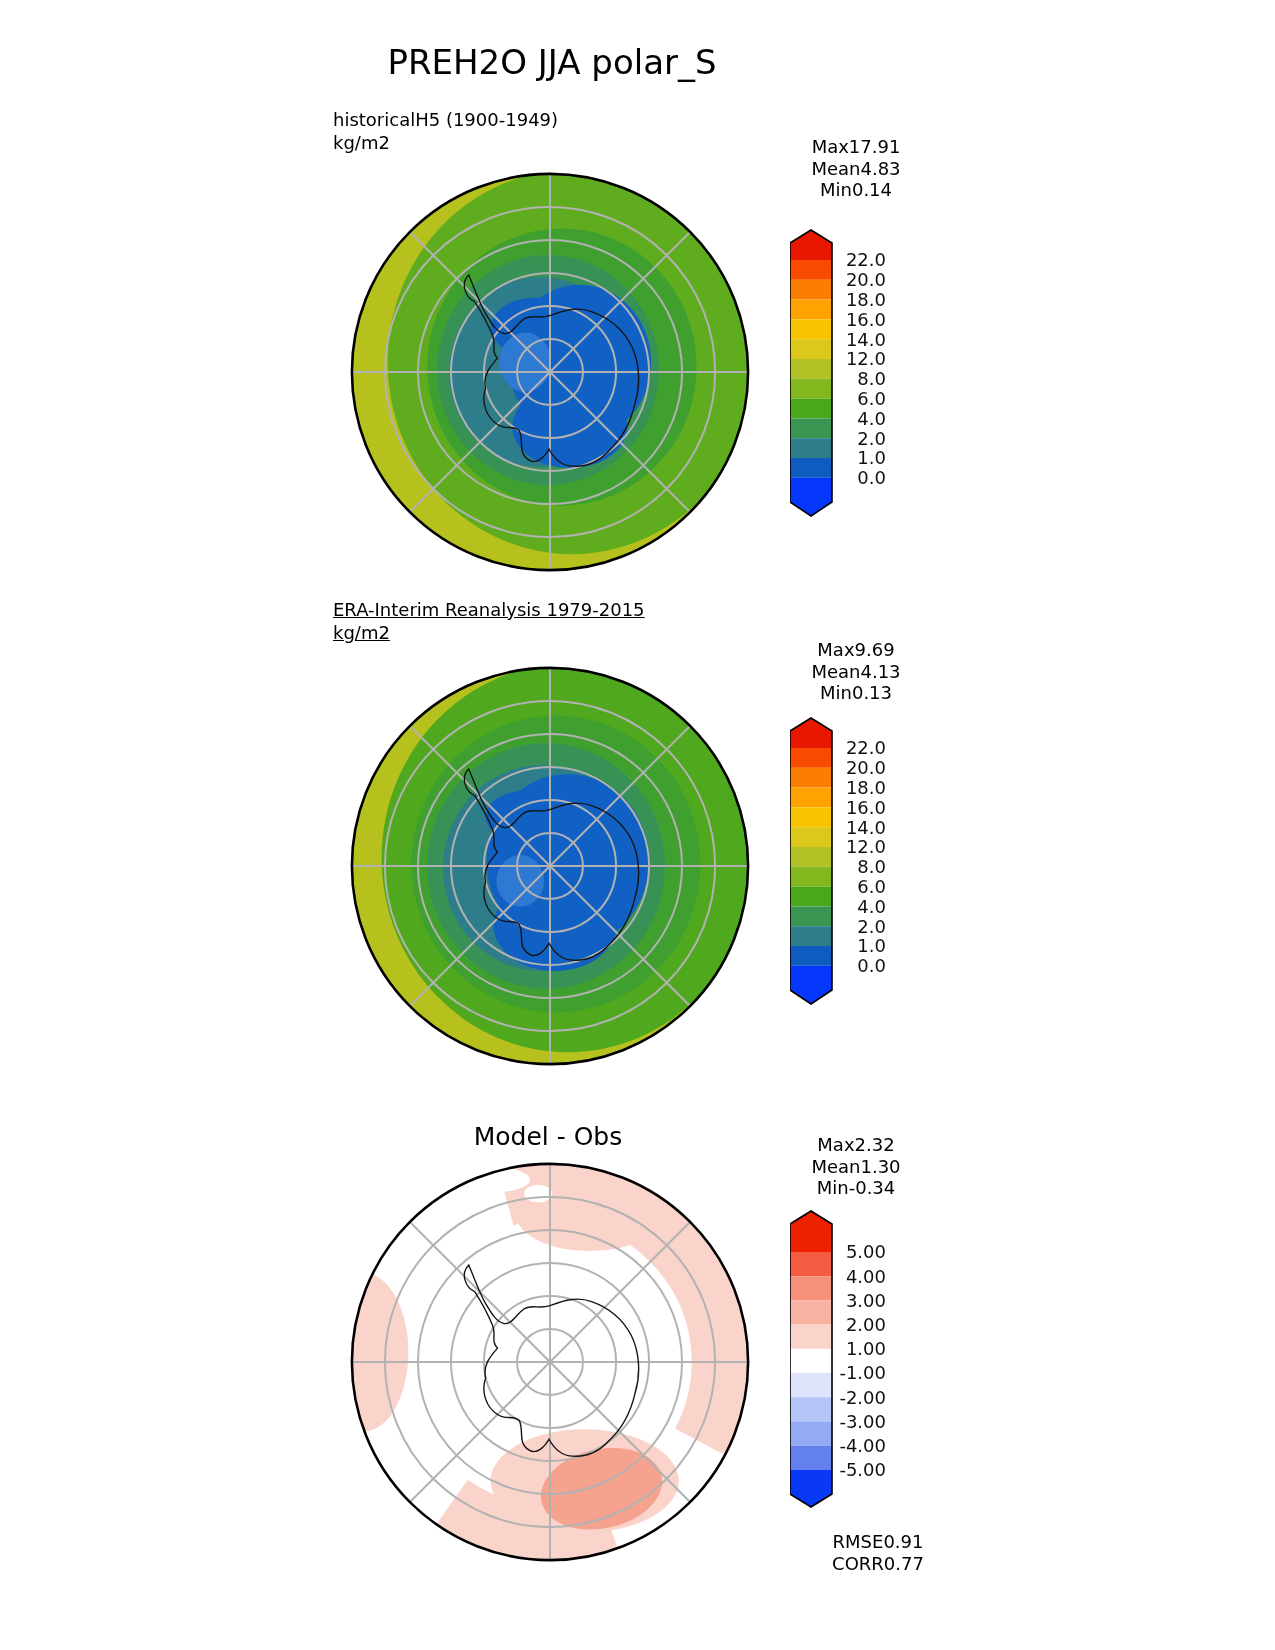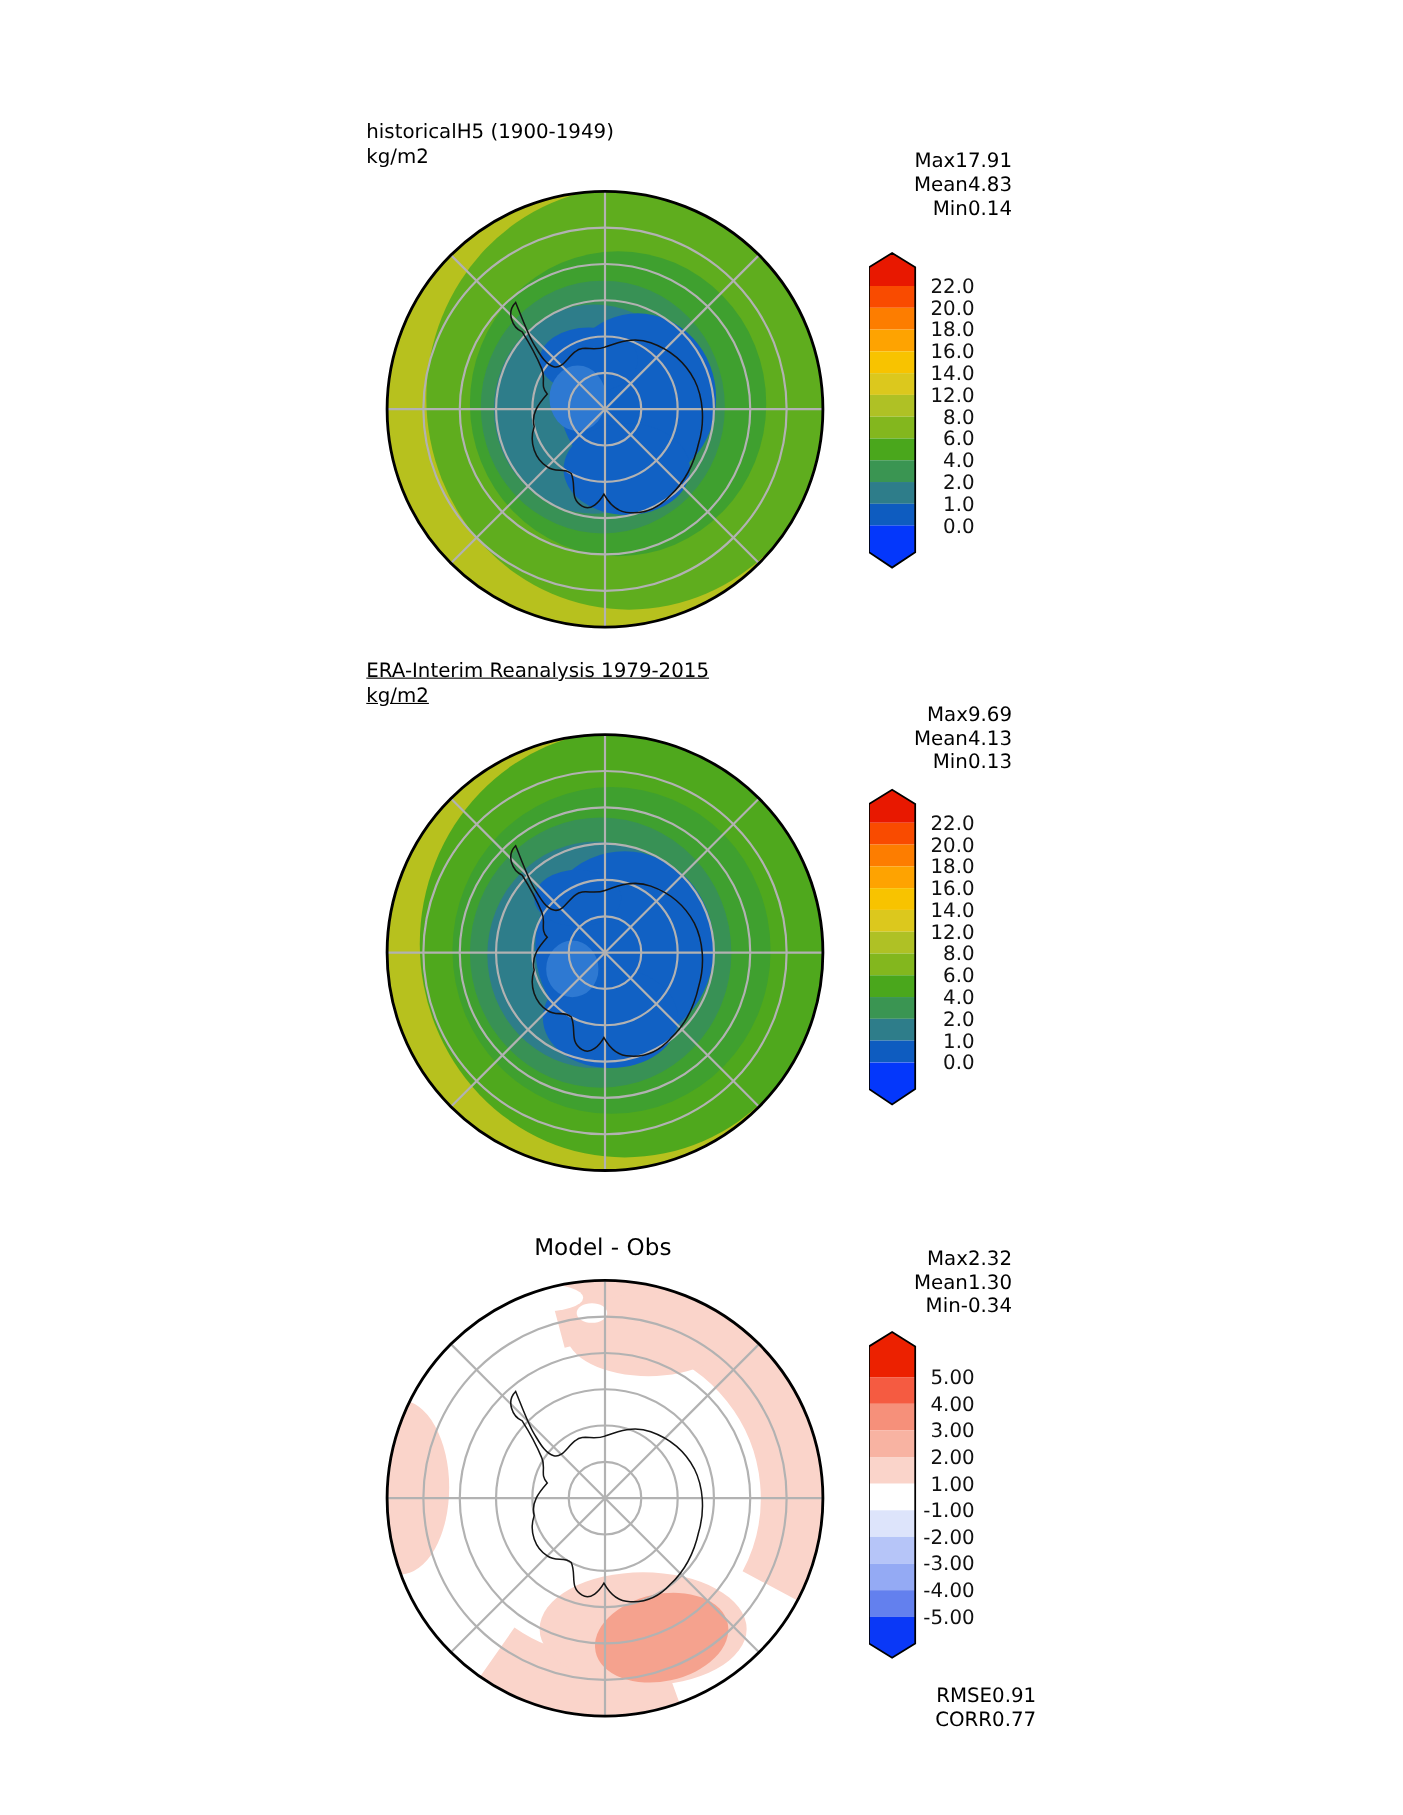--- a/index.html
+++ b/index.html
@@ -1,23 +1,23 @@
 <!DOCTYPE html>
 <html><head>
 <meta charset="utf-8">
 <style>
   html,body{margin:0;padding:0;background:#fff;}
   #page{position:relative;width:1275px;height:1650px;background:#ffffff;
         font-family:"DejaVu Sans","Liberation Sans",sans-serif;color:#000;overflow:hidden;}
   .abs{position:absolute;}
   #figure-title{left:552px;top:42px;transform:translateX(-50%);font-size:34px;white-space:nowrap;}
   .panel-header{font-size:18px;line-height:23px;white-space:nowrap;}
-  .diff-title{font-size:21px;transform:translateX(-50%);white-space:nowrap;}
+  .diff-title{font-size:25px;transform:translateX(-50%);white-space:nowrap;}
   .stats{width:128px;font-size:18px;line-height:21.5px;}
-  .stats .row{display:flex;justify-content:flex-end;}
+  .stats .row{display:flex;justify-content:center;}
   .cbar text{font-size:18px;fill:#111;}
   svg{display:block;}
 </style>
 </head>
 <body>
 
 <div id="page">
 
   <svg class="abs" width="0" height="0" aria-hidden="true">
     <defs>
@@ -29,20 +29,21 @@
         <circle cx="210" cy="210" r="133.3"></circle>
         <circle cx="210" cy="210" r="166.7"></circle>
         <line x1="210" y1="10" x2="210" y2="410"></line>
         <line x1="10" y1="210" x2="410" y2="210"></line>
         <line x1="68.6" y1="68.6" x2="351.4" y2="351.4"></line>
         <line x1="351.4" y1="68.6" x2="68.6" y2="351.4"></line>
       </g>
     </defs>
   </svg>
 
+  <div class="abs" id="figure-title">PREH2O JJA polar_S</div>
 
   <div class="abs panel-header" style="left:333px;top:108px;">
     <span style="display:block">historicalH5 (1900-1949)</span>
     <span style="display:block">kg/m2</span>
   </div>
 
   <div class="abs stats" style="left:792px;top:136px;">
     <div class="row">
       <span>Max</span>
       <span>17.91</span>

